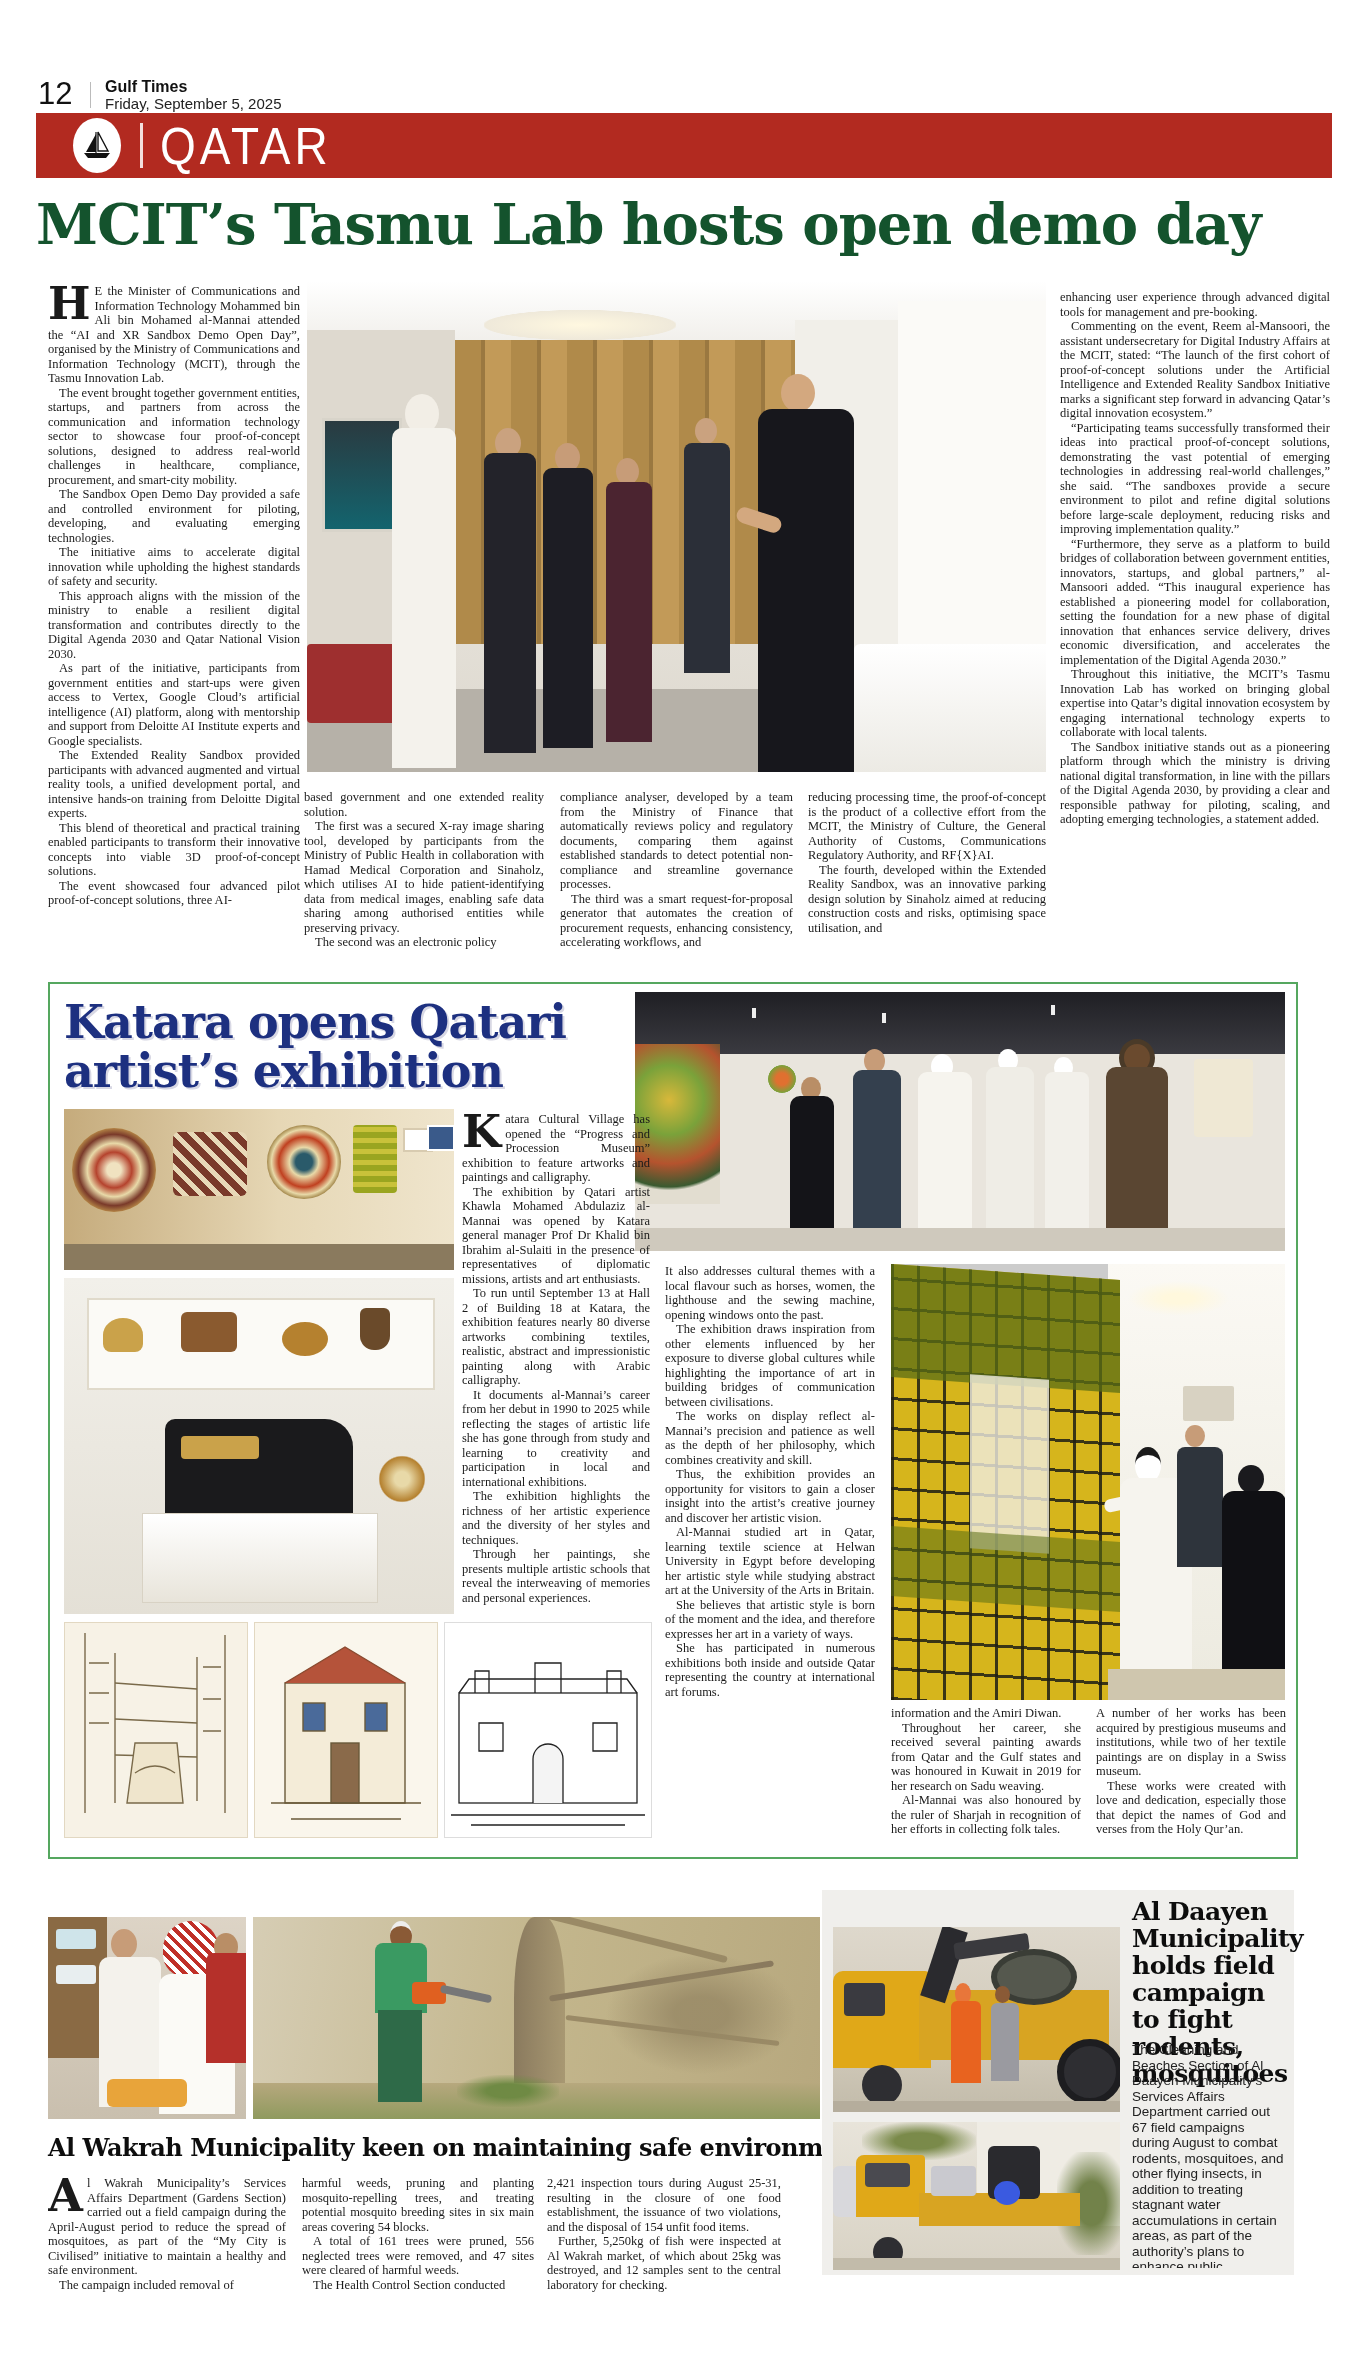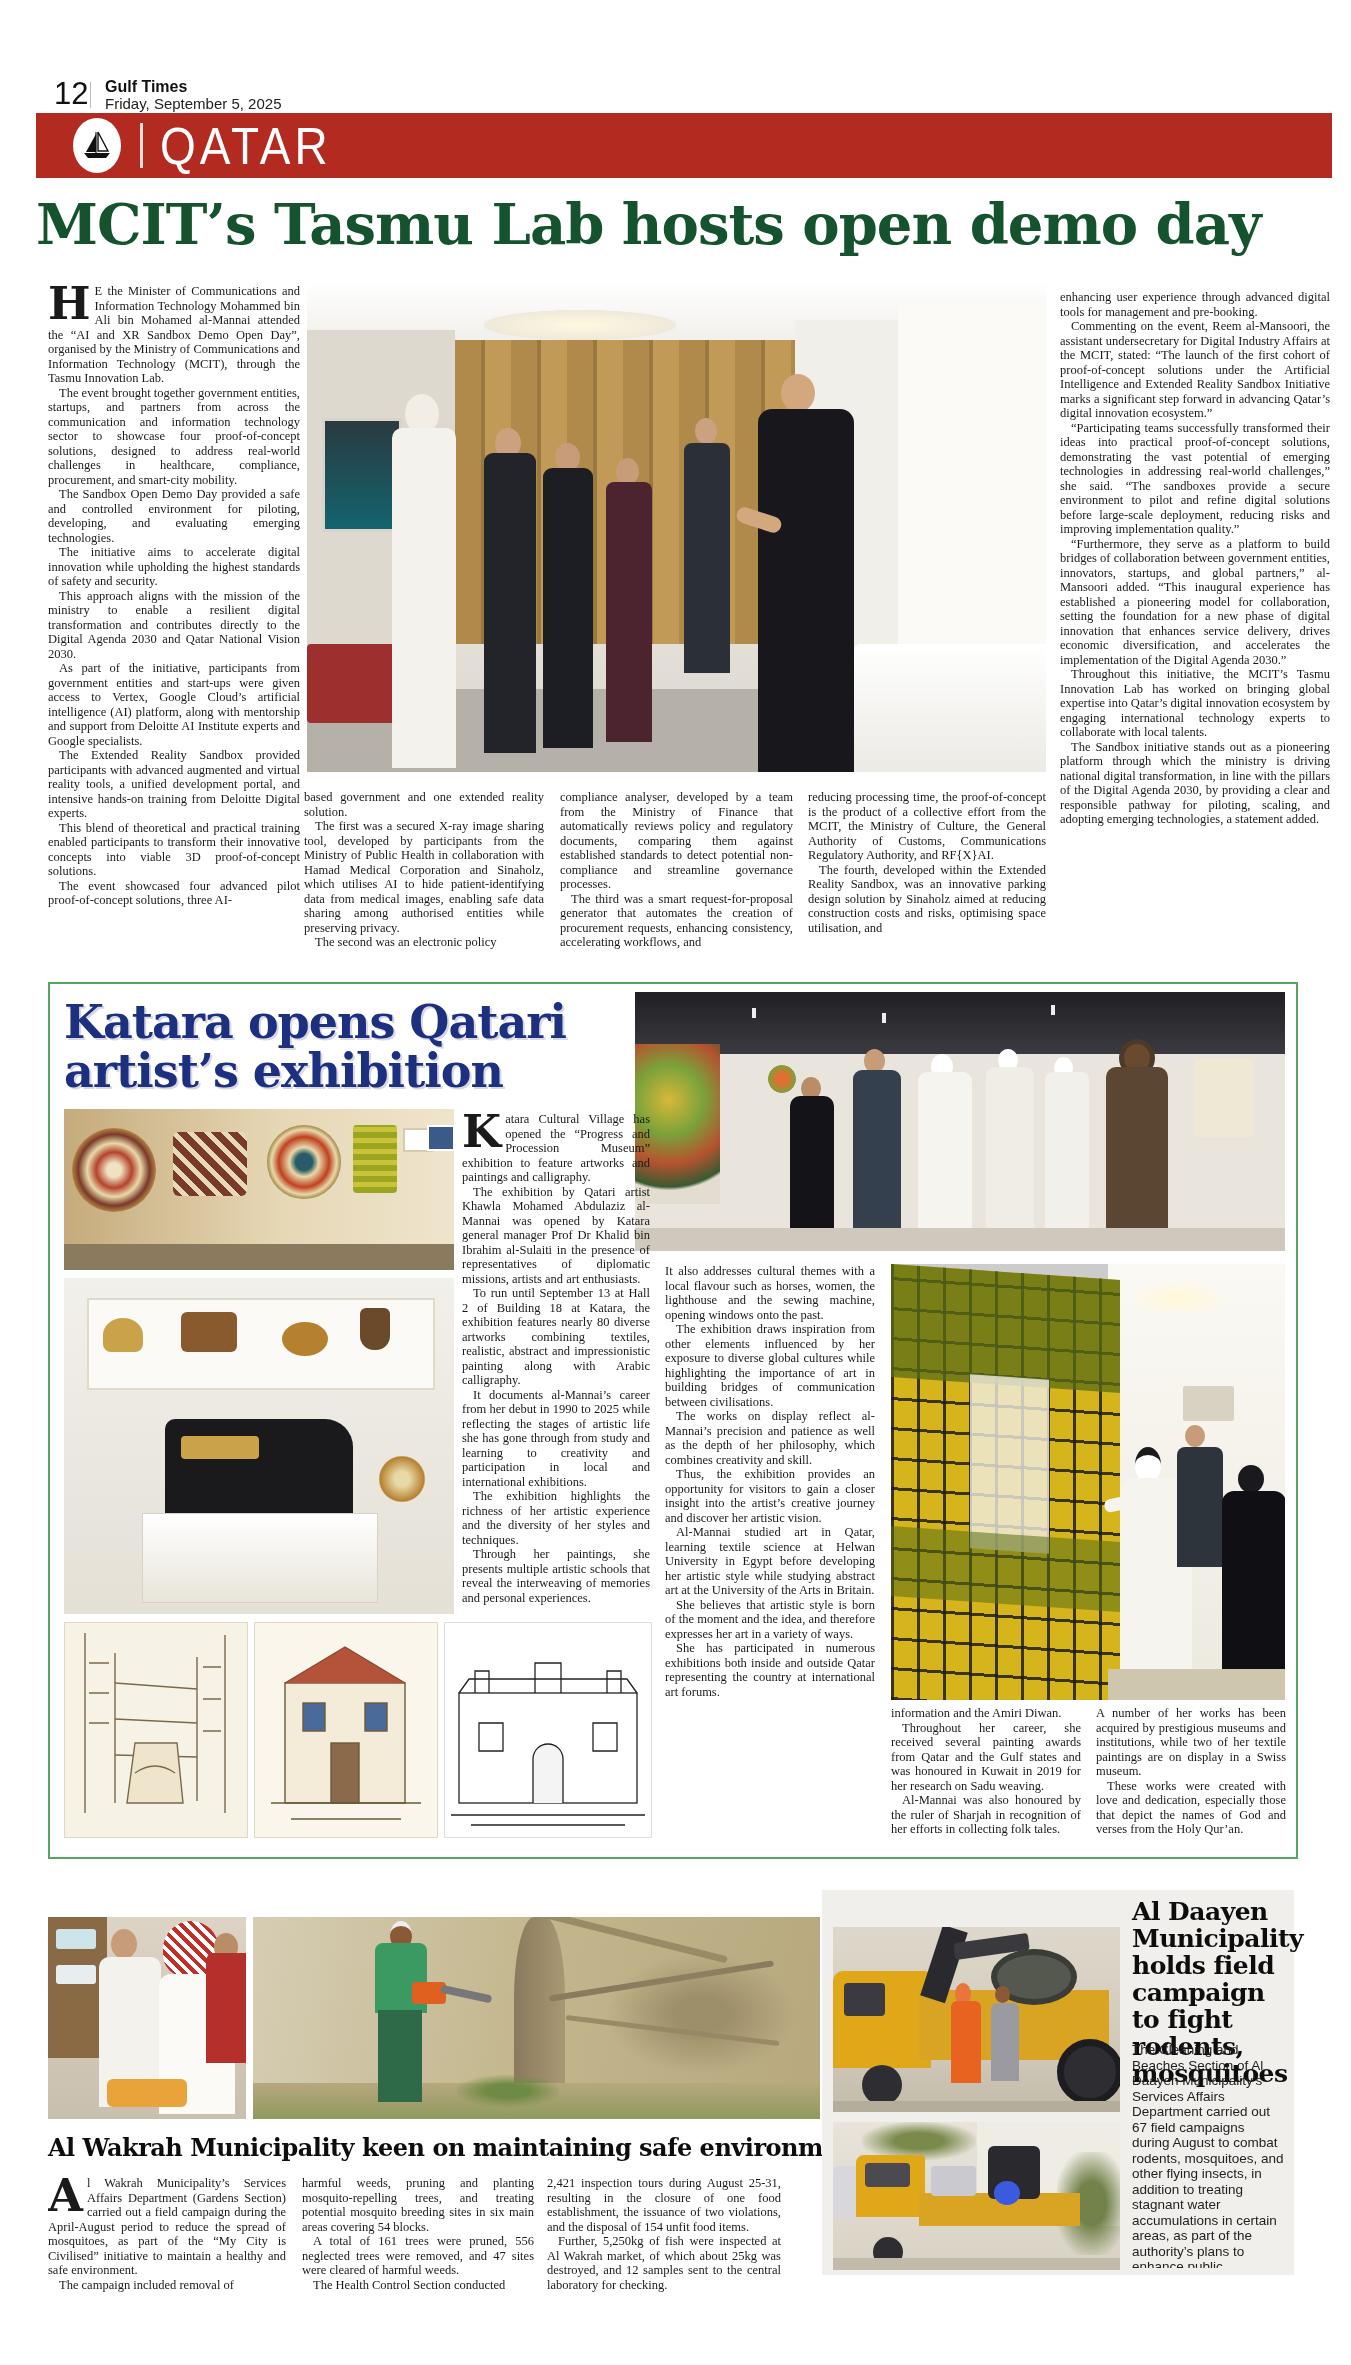--- a/index.html
+++ b/index.html
@@ -1,20 +1,20 @@
 <!DOCTYPE html>
 <html><head>
 <meta charset="utf-8">
 <style>
   html,body{margin:0;padding:0;background:#888;}
   .page{position:relative;width:1351px;height:2365px;background:#ffffff;margin:0 auto;
         font-family:"Liberation Serif",serif;color:#1a1a1a;overflow:hidden;}
   .abs{position:absolute;}
   
-  .pagenum{font-family:"Liberation Sans",sans-serif;font-size:31px;font-weight:400;color:#111;margin-left:16px;}
+  .pagenum{font-family:"Liberation Sans",sans-serif;font-size:31px;font-weight:400;color:#111;}
   .mast-name{font-family:"Liberation Sans",sans-serif;font-size:16px;font-weight:bold;color:#111;line-height:17px;}
   .mast-date{font-family:"Liberation Sans",sans-serif;font-size:15px;color:#222;line-height:17px;}
   .hdr-divider{width:1px;background:#bbb;}
   .banner{background:#b22a20;}
   .logo-ellipse{background:#fff;border-radius:50%;display:flex;align-items:center;justify-content:center;}
   .banner-bar{background:#fff;opacity:.85;}
   .section-title{font-family:"Liberation Sans",sans-serif;font-weight:300;font-size:46px;color:#fff;
                  letter-spacing:4px;transform:scaleY(1.12);transform-origin:left center;}
   
   .hl-teal{font-family:"DejaVu Serif",serif;font-weight:bold;color:#14532d;font-size:56px;

